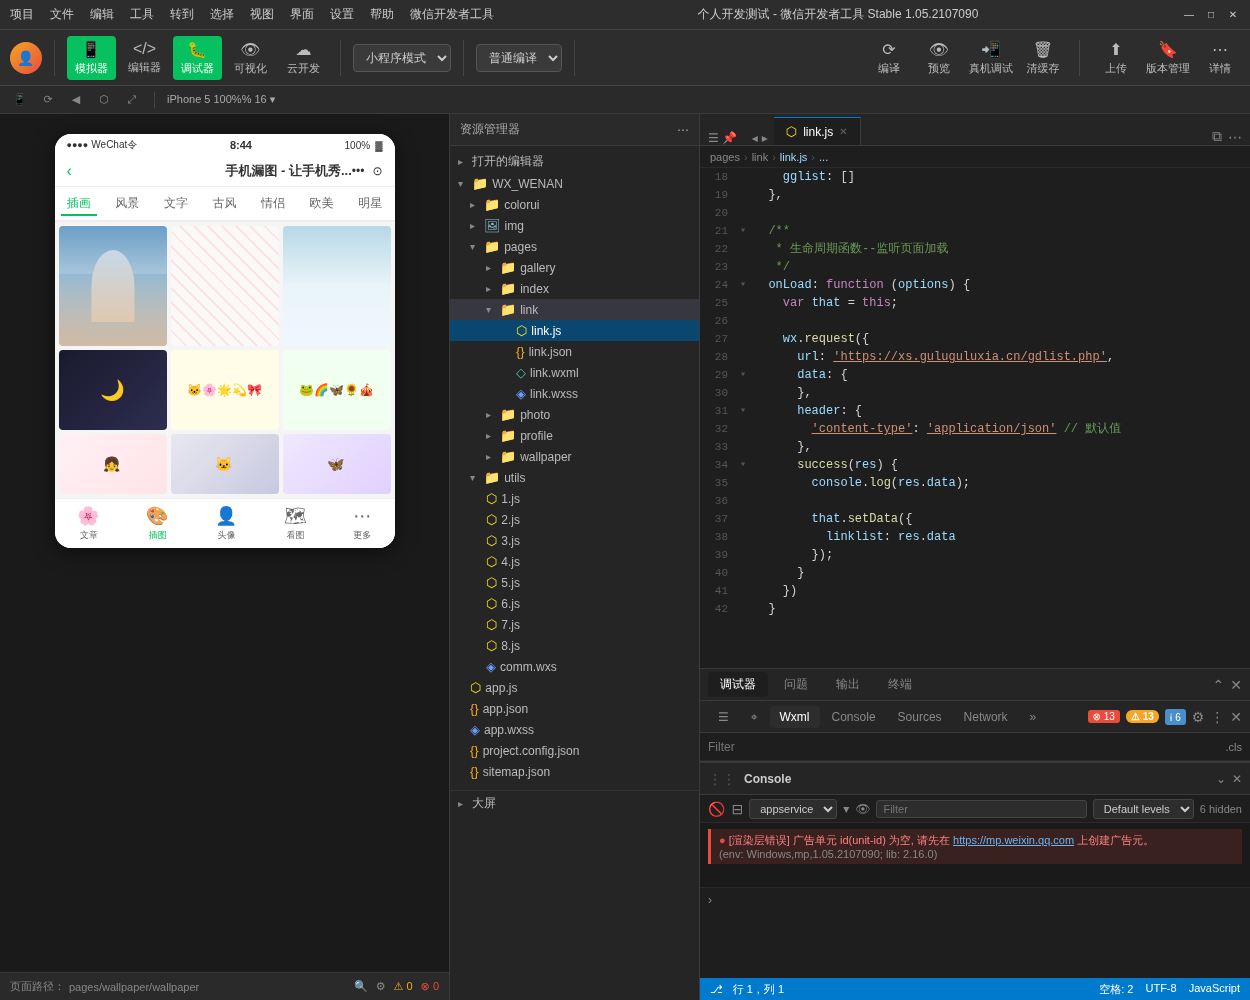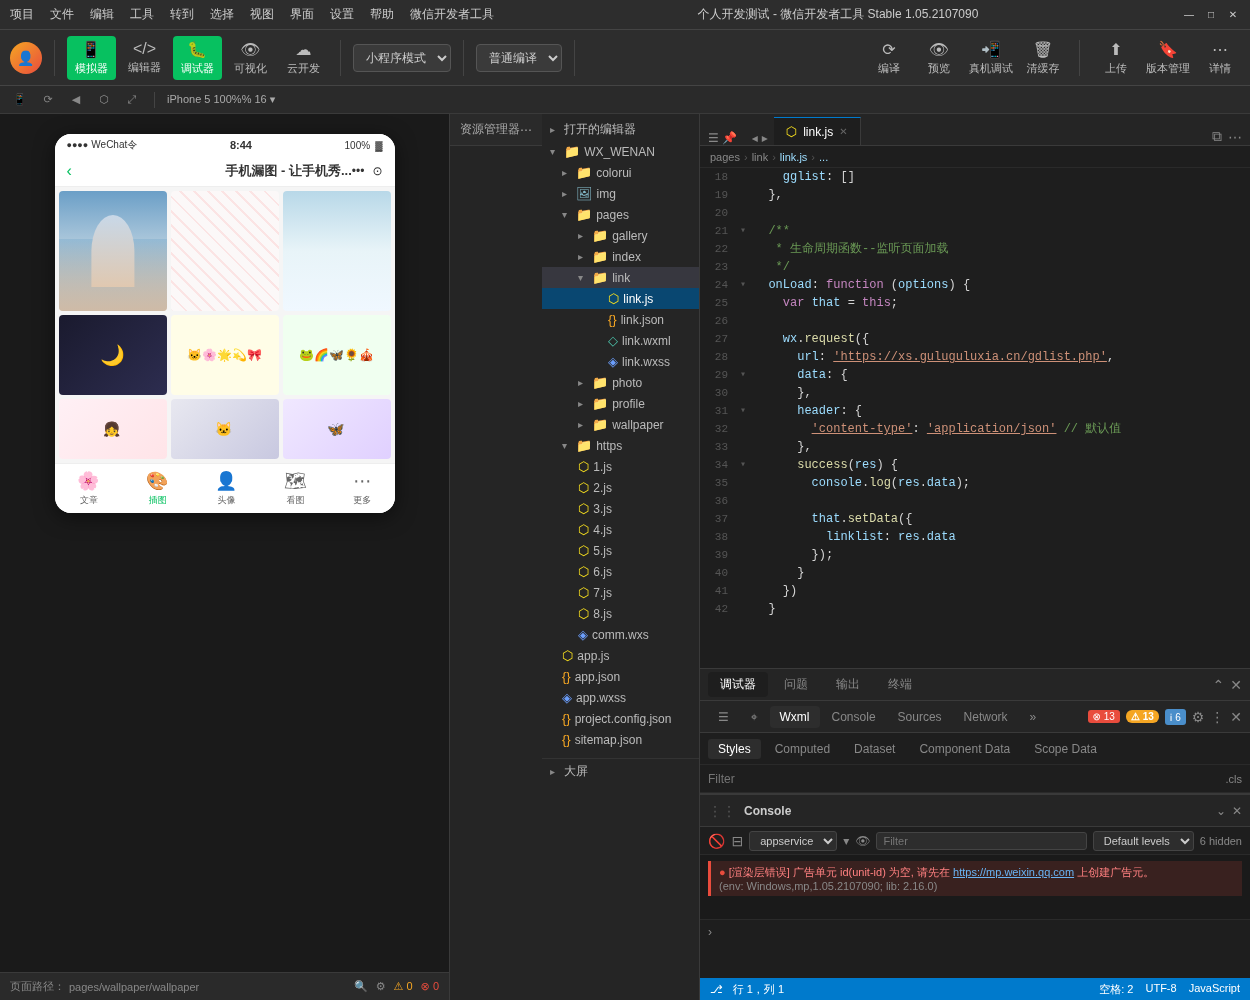--- a/index.html
+++ b/index.html
@@ -227,21 +227,21 @@
       border-top: 1px solid #3a3a3a;
       gap: 4px;
     }
 
     
     #middle-panel {
       width: 250px;
       background: #252525;
       border-right: 1px solid #3a3a3a;
       display: flex;
-      flex-direction: row;
+      flex-direction: column;
       overflow: hidden;
     }
     #file-tree-header {
       height: 32px;
       background: #2a2a2a;
       display: flex;
       align-items: center;
       justify-content: space-between;
       padding: 0 10px;
       border-bottom: 1px solid #3a3a3a;
@@ -681,20 +681,29 @@
           </span>
         </div>
 
         <div id="phone-nav">
           <span style="color:#07c160; font-size:16px;">‹</span>
           <span class="nav-title">手机漏图 - 让手机秀...</span>
           <span style="color:#333;">•••</span>
           <span style="margin-left:8px; color:#333;">⊙</span>
         </div>
 
+        <div id="phone-tabs">
+          <span class="phone-tab active">插画</span>
+          <span class="phone-tab">风景</span>
+          <span class="phone-tab">文字</span>
+          <span class="phone-tab">古风</span>
+          <span class="phone-tab">情侣</span>
+          <span class="phone-tab">欧美</span>
+          <span class="phone-tab">明星</span>
+        </div>
 
         <div id="phone-grid">
 
           <div class="phone-img-placeholder img-anime img-tall" style="height:120px; position:relative; overflow:hidden;">
             <div style="position:absolute; bottom:0; left:0; right:0; height:60%; background:linear-gradient(to bottom, rgba(100,160,200,0.3), rgba(200,180,160,0.8));"></div>
             <div style="position:absolute; top:20%; left:50%; transform:translateX(-50%); width:40%; height:60%; background:linear-gradient(180deg,#c8d8e8,#e0c8b0); border-radius:50% 50% 0 0;"></div>
           </div>
           <div class="phone-img-placeholder img-sketch img-tall" style="height:120px; overflow:hidden; background:#f8f8f8;">
             <div style="width:100%;height:100%;background:repeating-linear-gradient(45deg, #ffd0d0, #ffd0d0 2px, #fff8f8 2px, #fff8f8 10px); opacity:0.5;"></div>
           </div>
@@ -853,21 +862,21 @@
 
       <div class="tree-item" style="padding-left:36px;">
         <span class="tree-arrow">▸</span>
         <span class="tree-icon file-icon-folder">📁</span>
         <span class="tree-label">wallpaper</span>
       </div>
 
       <div class="tree-item" style="padding-left:20px;">
         <span class="tree-arrow">▾</span>
         <span class="tree-icon file-icon-folder">📁</span>
-        <span class="tree-label">https</span>
+        <span class="tree-label">utils</span>
       </div>
       <div class="tree-item" style="padding-left:36px;">
         <span class="tree-icon file-icon-js">⬡</span>
         <span class="tree-label">1.js</span>
       </div>
       <div class="tree-item" style="padding-left:36px;">
         <span class="tree-icon file-icon-js">⬡</span>
         <span class="tree-label">2.js</span>
       </div>
       <div class="tree-item" style="padding-left:36px;">
@@ -1142,27 +1151,20 @@
           </span>
           <span class="badge-info">
             <span>ℹ </span><span>6</span>
           </span>
           <span class="dt-icon">⚙</span>
           <span class="dt-icon">⋮</span>
           <span class="dt-icon">✕</span>
         </div>
       </div>
 
-      <div id="devtools-styles-bar">
-        <span class="styles-tab active">Styles</span>
-        <span class="styles-tab">Computed</span>
-        <span class="styles-tab">Dataset</span>
-        <span class="styles-tab">Component Data</span>
-        <span class="styles-tab">Scope Data</span>
-      </div>
 
       <div id="devtools-filter-bar">
         <input class="filter-input" type="text" placeholder="Filter" style="">
         <span class="filter-right">.cls</span>
       </div>
 
       <div id="console-panel">
 
         <div id="console-header">
           <span style="color:#555; font-size:14px;">⋮⋮</span>

